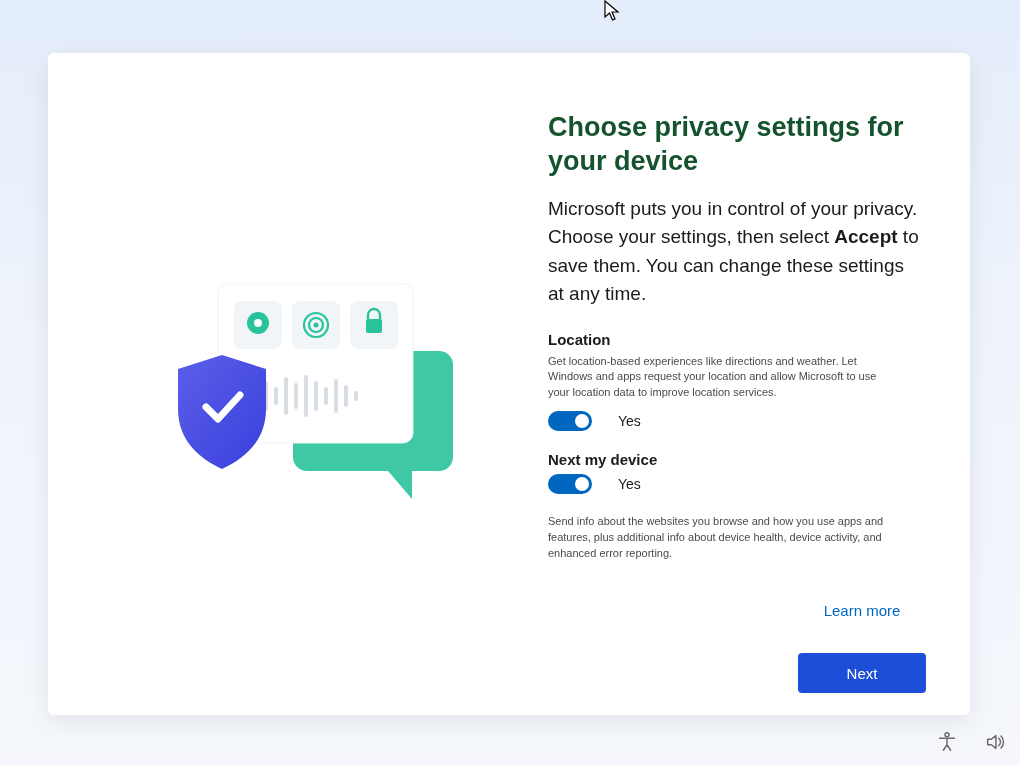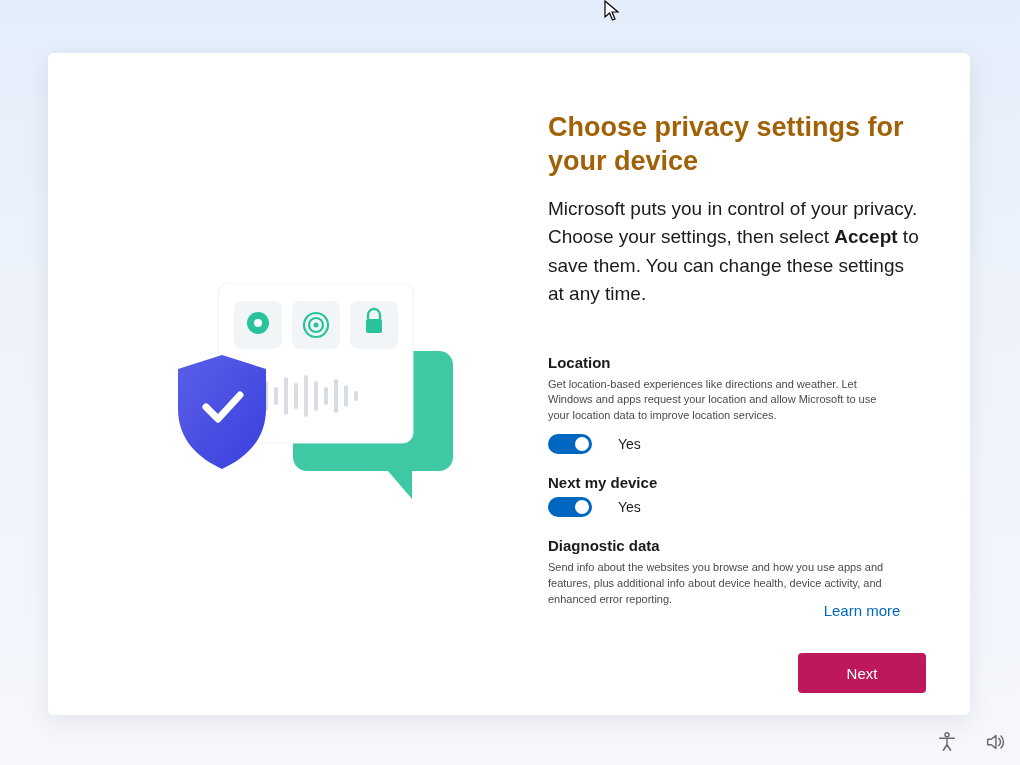--- a/index.html
+++ b/index.html
@@ -31,36 +31,35 @@
   .right-pane {
     flex: 1;
     padding: 58px 48px 0 0;
     display: flex;
     flex-direction: column;
     position: relative;
   }
   .title {
     font-size: 27px;
     font-weight: 600;
-    color: #a16207;
+    color: #14532d;
     line-height: 1.25;
     margin-bottom: 16px;
   }
   .lead {
     font-size: 19px;
     color: #1b1b1b;
     line-height: 1.5;
     margin-bottom: 22px;
   }
   .lead b { font-weight: 600; }
   .settings-list {
     overflow: hidden;
     height: 340px;
     position: relative;
-    margin-top: 23px;
   }
   .settings-list::after {
     content: "";
     position: absolute;
     left: 0; right: 0; bottom: 0;
     height: 26px;
     background: linear-gradient(180deg, rgba(255,255,255,0) 0%, #ffffff 90%);
     pointer-events: none;
   }
   .setting {
@@ -117,21 +116,21 @@
   }
   .learn-more {
     color: #0067c0;
     font-size: 15px;
     cursor: pointer;
     background: none;
     border: none;
     font-family: inherit;
   }
   .next-btn {
-    background: #be185d;
+    background: #1d4ed8;
     color: #fff;
     border: none;
     border-radius: 4px;
     width: 128px;
     height: 40px;
     font-size: 15px;
     cursor: pointer;
     font-family: inherit;
   }
   
@@ -229,21 +228,20 @@
 
       <div class="setting">
         <div class="setting-title">Next my device</div>
         <div class="toggle-row">
           <div class="toggle"></div>
           <span class="toggle-label">Yes</span>
         </div>
       </div>
 
       <div class="setting">
-        <div class="setting-title">Diagnostic data</div>
         <div class="setting-desc">Send info about the websites you browse and how you use apps and features, plus additional info about device health, device activity, and enhanced error reporting.</div>
       </div>
     </div>
 
     <div class="footer">
       <button class="learn-more">Learn more</button>
       <button class="next-btn">Next</button>
     </div>
   </div>
 </div>

